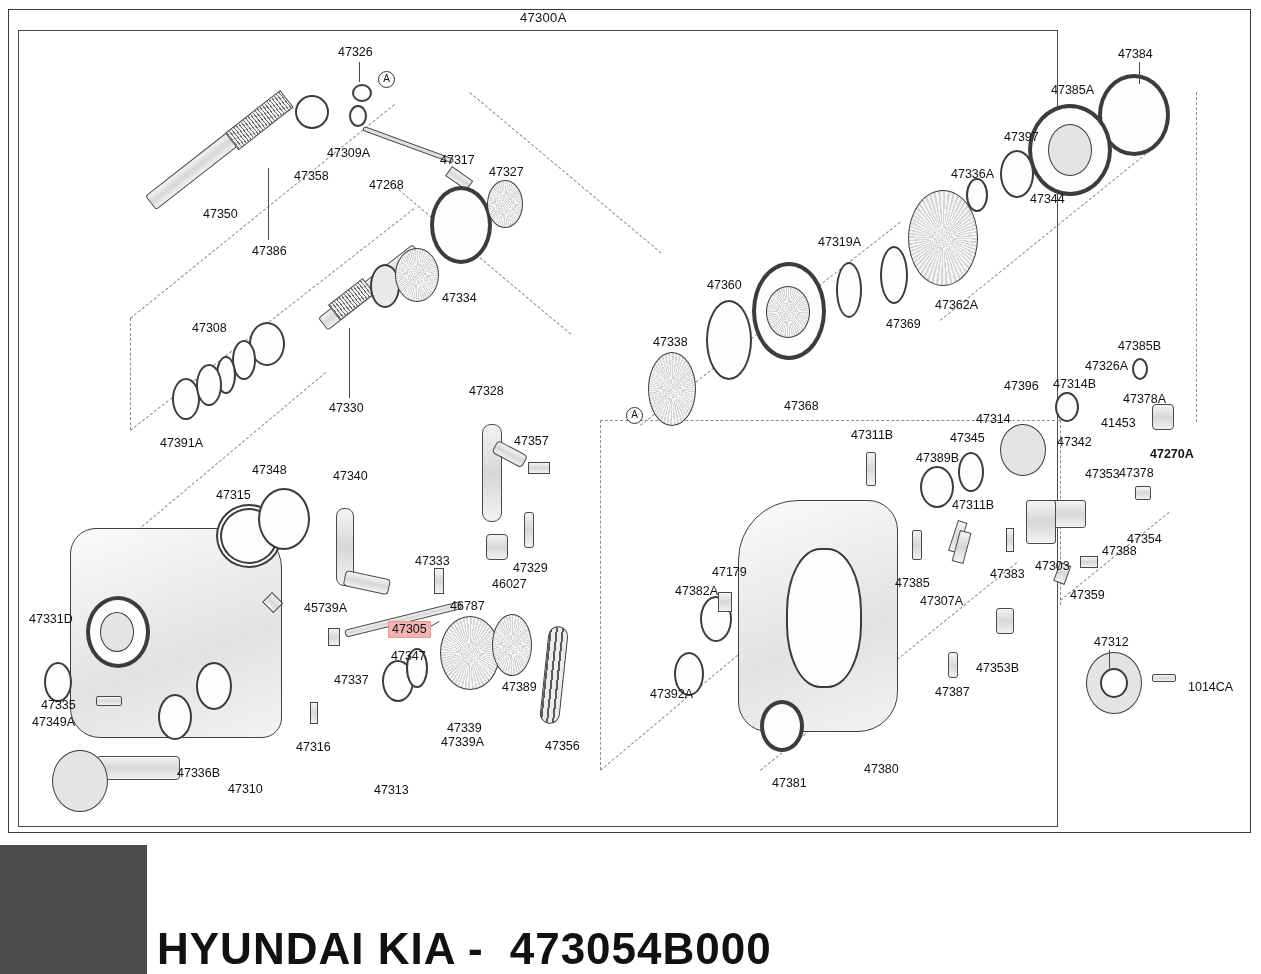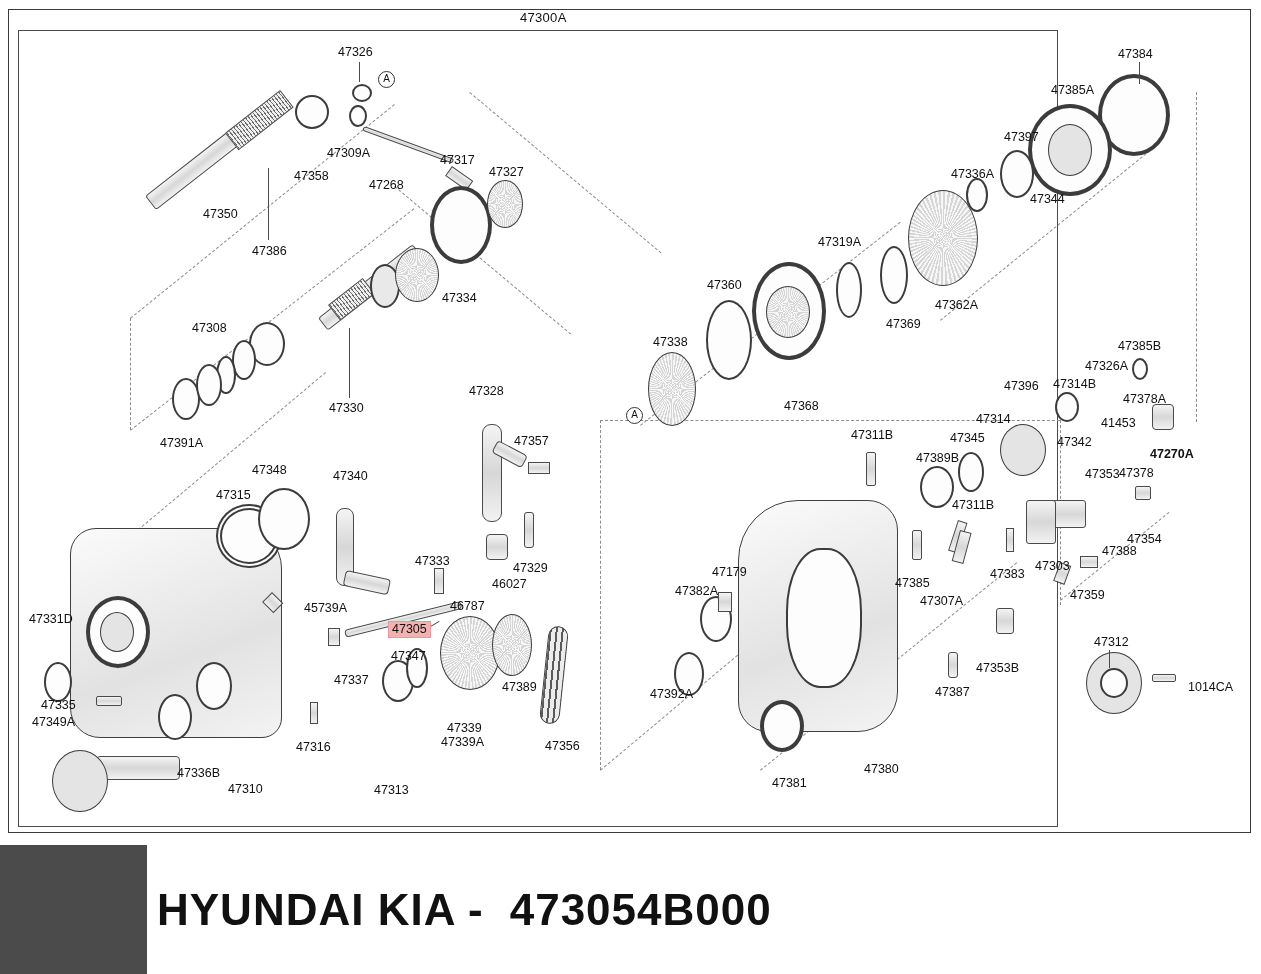--- a/index.html
+++ b/index.html
@@ -174,21 +174,21 @@
     background: #4b4b4b;
   }
   #footer-inner {
     position: absolute;
     left: 147px;
     top: 0;
     width: 1114px;
     height: 129px;
     background: #ffffff;
     display: flex;
-    align-items: center;
+    align-items: flex-end;
     justify-content: flex-start;
   }
   .brand {
     font-family: "Liberation Sans", sans-serif;
     font-weight: bold;
     font-size: 44px;
     color: #111;
     letter-spacing: 1px;
     margin-left: 10px;
   }

